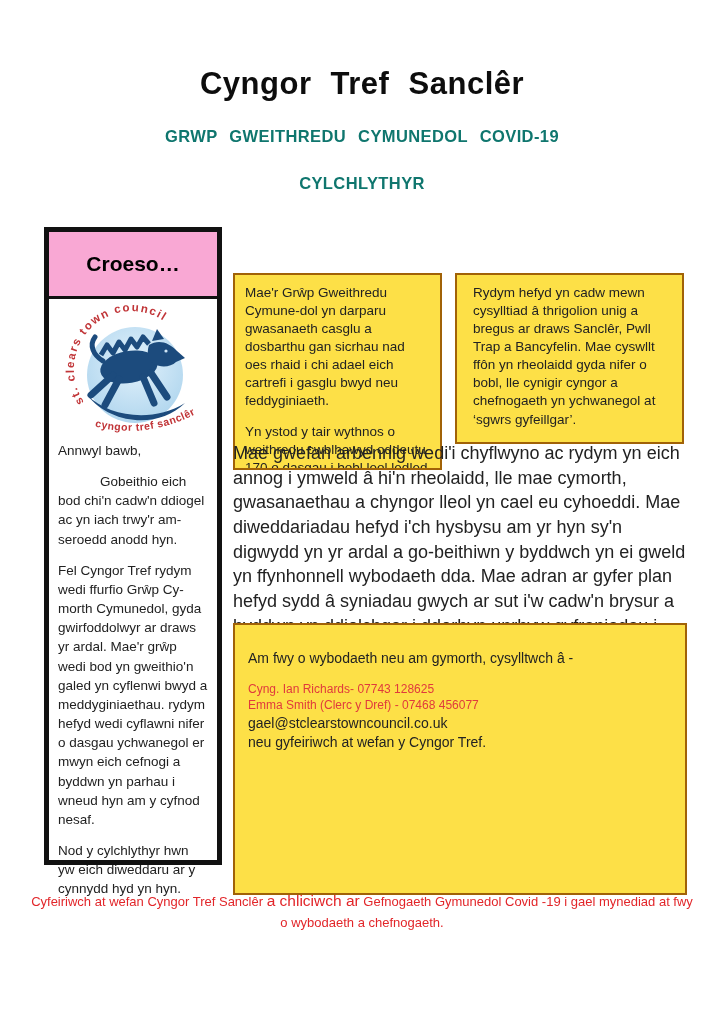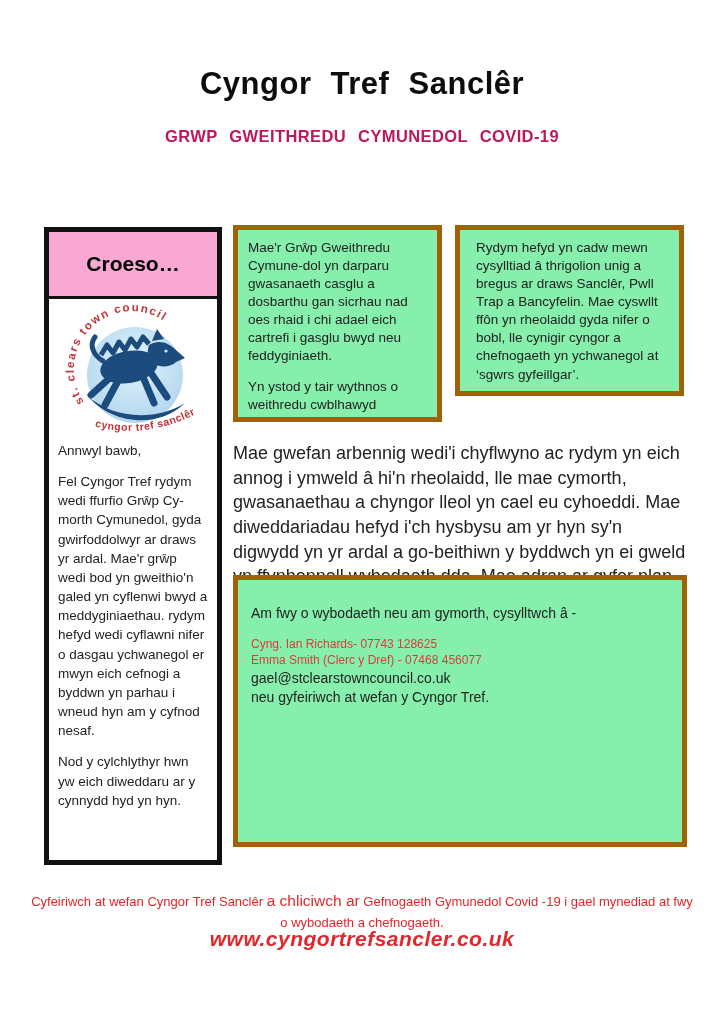--- a/index.html
+++ b/index.html
@@ -2,36 +2,36 @@
 <html><head>
 <meta charset="utf-8">
 <style>
   html,body { margin:0; padding:0; background:#ffffff; }
   body { width:724px; height:1024px; font-family:"Liberation Sans", sans-serif; color:#222; }
   .page { position:relative; width:724px; height:1024px; background:#fff; overflow:hidden; }
 
   .title { position:absolute; top:66px; left:0; width:100%; text-align:center;
            font-size:31px; font-weight:bold; color:#0d0d0d; word-spacing:10px; letter-spacing:0.5px; }
   .blue-sub { position:absolute; left:0; width:100%; text-align:center;
-              font-size:16.5px; font-weight:bold; color:#be185d; word-spacing:7px; letter-spacing:0.4px; }
+              font-size:16.5px; font-weight:bold; color:#0f766e; word-spacing:7px; letter-spacing:0.4px; }
   .sub1 { top:127px; }
   .sub2 { top:174px; }
 
   
   .croeso-box { position:absolute; left:44px; top:227px; width:178px; height:638px;
                 border:5px solid #111; box-sizing:border-box; background:#fff; }
   .croeso-header { height:64px; background:#f9a8d4; border-bottom:3px solid #111;
                    display:flex; align-items:center; justify-content:center;
                    font-size:21px; font-weight:bold; color:#000; }
   .logo { display:block; margin:12px auto 2px; overflow:visible; }
   .croeso-text { padding:2px 9px 8px; font-size:13.5px; line-height:1.42; color:#222; }
   .croeso-text p { margin:0 0 12px; }
   .p-indent { text-indent:42px; }
 
-  .box { position:absolute; border:5px solid #a16207; box-sizing:border-box; background:#86efac; overflow:hidden; }
+  .box { position:absolute; border:2px solid #a16207; box-sizing:border-box; background:#fde047; overflow:hidden;margin-top:48px; }
   .box p { margin:0 0 12px; }
   #mid-box   { left:233px; top:225px; width:209px; height:197px; padding:9px 10px; font-size:13.5px; line-height:1.34; }
   #right-box { left:455px; top:225px; width:229px; height:171px; padding:9px 16px; font-size:13.5px; line-height:1.34; }
 
   .website-para { position:absolute; left:233px; top:441px; width:460px;
                   font-size:18px; line-height:1.37; margin:0; color:#222; }
 
   #final-box { left:233px; top:575px; width:454px; height:272px; padding:24px 13px 8px; font-size:14px; line-height:1.33; }
   .final-heading { margin:0 0 20px; }
   .final-body { margin:0; }
@@ -46,20 +46,21 @@
   .footer-url { position:absolute; left:0; top:927px; width:100%; text-align:center;
                 color:#e2262a; font-size:21px; font-weight:bold; font-style:italic; letter-spacing:0.5px; }
 </style>
 </head>
 <body>
 
 <div class="page">
 
   <div class="title">Cyngor Tref Sanclêr</div>
   <div class="blue-sub sub1">GRWP GWEITHREDU CYMUNEDOL COVID-19</div>
+  <div class="blue-sub sub2">CYLCHLYTHYR</div>
 
   <aside class="croeso-box">
     <div class="croeso-header">Croeso…</div>
 
     <svg class="logo" width="152" height="126" viewBox="0 0 152 126">
       <defs>
         <radialGradient id="cg" cx="50%" cy="38%" r="72%">
           <stop offset="0%" stop-color="#e3f2fc"></stop>
           <stop offset="100%" stop-color="#a9d2ec"></stop>
         </radialGradient>
@@ -83,20 +84,21 @@
       <text font-size="11.5" font-weight="bold" fill="#c13538" letter-spacing="1.6">
         <textPath href="#arcTop">st. clears town council</textPath>
       </text>
       <text font-size="10.5" font-weight="bold" fill="#c13538" letter-spacing="0.5">
         <textPath href="#arcBottom" startOffset="6">cyngor tref sanclêr</textPath>
       </text>
     </svg>
 
     <div class="croeso-text">
       <p>Annwyl bawb,</p>
+      <p class="p-indent">Gobeithio eich bod chi'n cadw'n ddiogel ac yn iach trwy'r am-seroedd anodd hyn.</p>
       <p>Fel Cyngor Tref rydym wedi ffurfio Grŵp Cy-morth Cymunedol, gyda gwirfoddolwyr ar draws yr ardal. Mae'r grŵp wedi bod yn gweithio'n galed yn cyflenwi bwyd a meddyginiaethau. rydym hefyd wedi cyflawni nifer o dasgau ychwanegol er mwyn eich cefnogi a byddwn yn parhau i wneud hyn am y cyfnod nesaf.</p>
       <p>Nod y cylchlythyr hwn yw eich diweddaru ar y cynnydd hyd yn hyn.</p>
     </div>
   </aside>
 
   <section class="box" id="mid-box">
     <p>Mae'r Grŵp Gweithredu Cymune-dol yn darparu gwasanaeth casglu a dosbarthu gan sicrhau nad oes rhaid i chi adael eich cartrefi i gasglu bwyd neu feddyginiaeth.</p>
     <p>Yn ystod y tair wythnos o weithredu cwblhawyd oddeutu 170 o dasgau i bobl leol ledled yr ardal.</p>
   </section>
 
@@ -115,15 +117,14 @@
     <div class="email">gael@stclearstowncouncil.co.uk</div>
     <p class="outro">neu gyfeiriwch at wefan y Cyngor Tref.</p>
   </section>
 
   <div class="footer-note">
     <span>Cyfeiriwch at wefan Cyngor Tref Sanclêr</span>
     <span class="emph">a chliciwch ar</span>
     <span>Gefnogaeth Gymunedol Covid -19 i gael mynediad at fwy</span><br>
     <span>o wybodaeth a chefnogaeth.</span>
   </div>
-  <div class="footer-url">www.cyngortrefsancler.co.uk</div>
 
 </div>
 
 </body></html>

